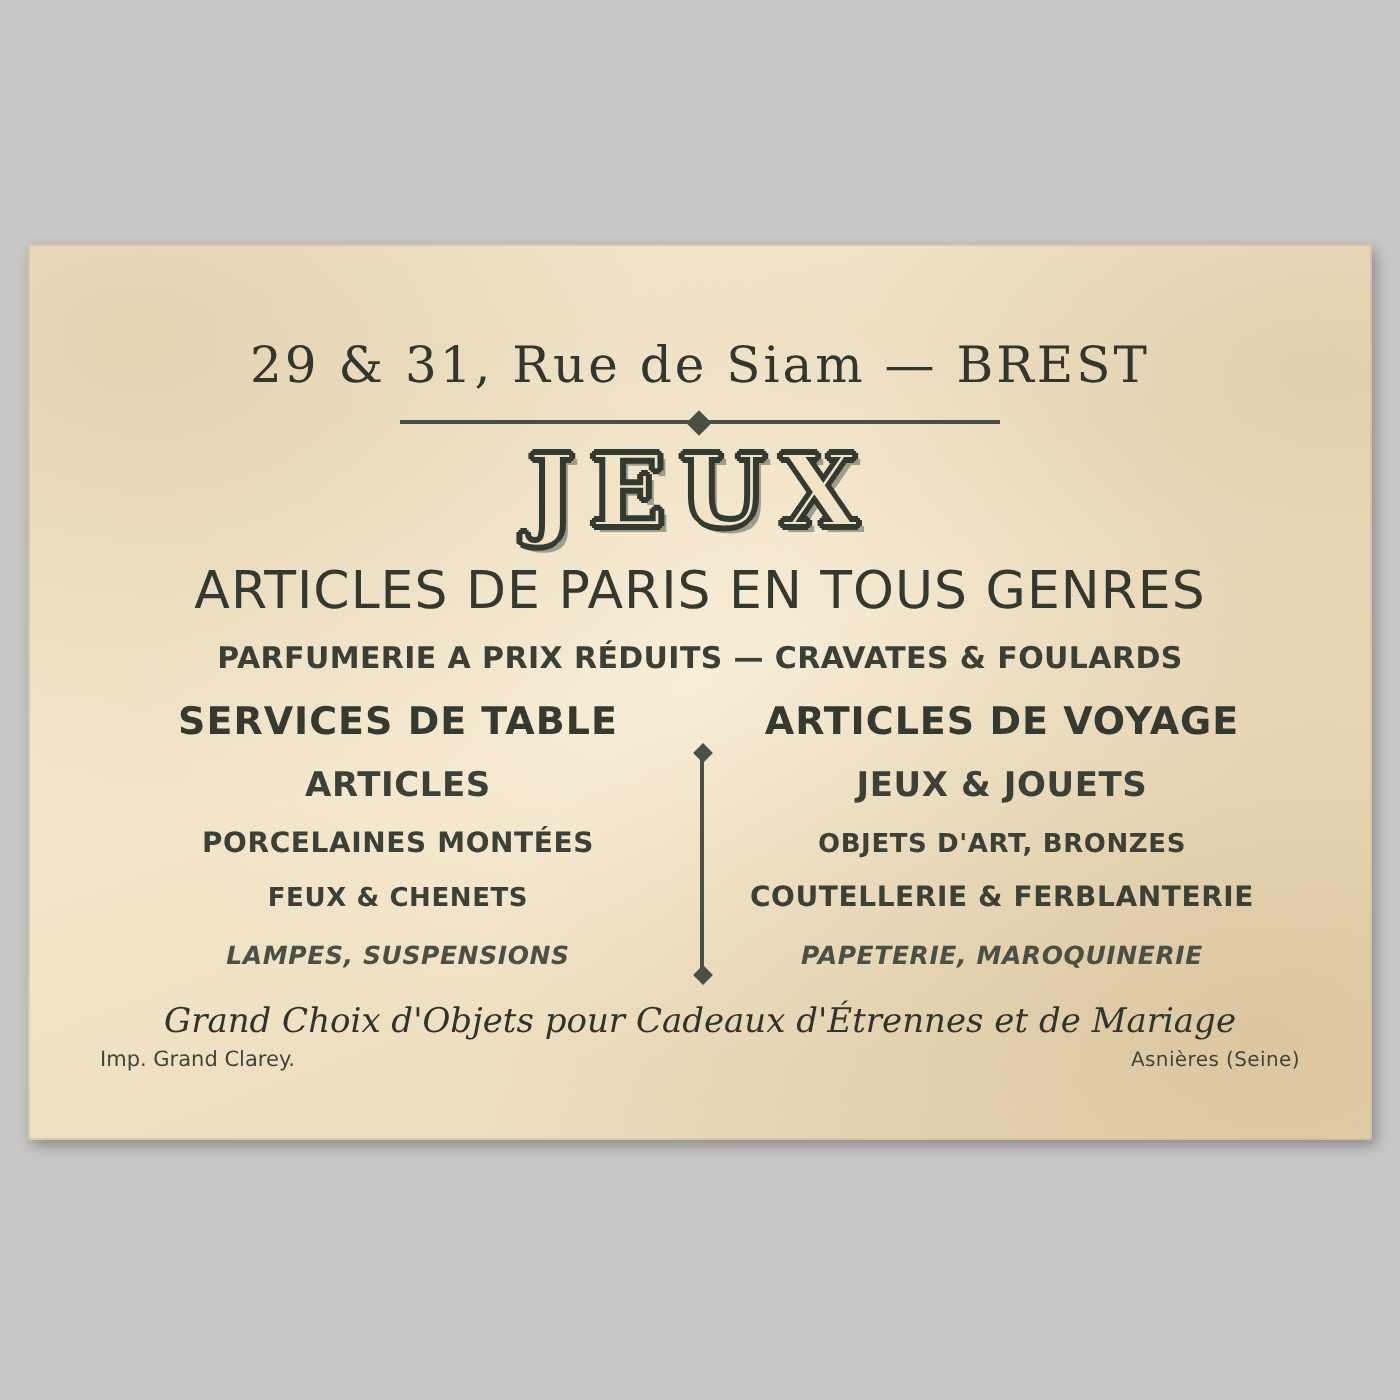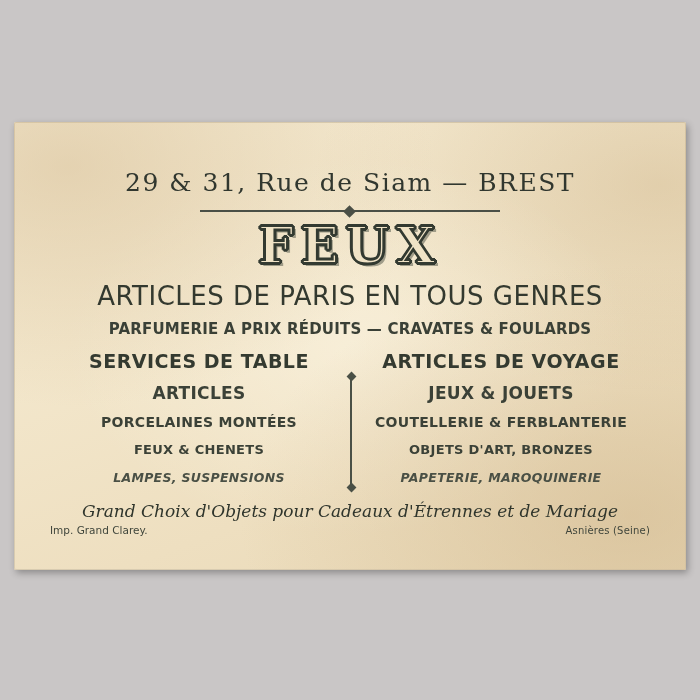--- a/index.html
+++ b/index.html
@@ -203,42 +203,42 @@
   <div id="card">
     <div id="card-inner">
 
       <div class="line-address">29 &amp; 31, Rue de Siam — BREST</div>
 
       <div class="rule">
         <span class="bar"></span>
         <span class="dia"></span>
       </div>
 
-      <div class="brand">FEUX</div>
+      <div class="brand">JEUX</div>
 
       <div class="headline">ARTICLES DE PARIS EN TOUS GENRES</div>
 
       <div class="subline">PARFUMERIE A PRIX RÉDUITS — CRAVATES &amp; FOULARDS</div>
 
       <div class="columns">
         <div class="divider"></div>
 
         <div class="col">
           <div class="head">SERVICES DE TABLE</div>
           <div class="it s1">ARTICLES</div>
           <div class="it s2">PORCELAINES MONTÉES</div>
           <div class="it s3">FEUX &amp; CHENETS</div>
           <div class="it s4">LAMPES, SUSPENSIONS</div>
         </div>
 
         <div class="col">
           <div class="head">ARTICLES DE VOYAGE</div>
           <div class="it s1">JEUX &amp; JOUETS</div>
+          <div class="it s3">OBJETS D'ART, BRONZES</div>
           <div class="it s2">COUTELLERIE &amp; FERBLANTERIE</div>
-          <div class="it s3">OBJETS D'ART, BRONZES</div>
           <div class="it s4">PAPETERIE, MAROQUINERIE</div>
         </div>
       </div>
 
       <div class="script">Grand Choix d'Objets pour Cadeaux d'Étrennes et de Mariage</div>
 
       <div class="footer">
         <span class="left">Imp. Grand Clarey.</span>
         <span class="right">Asnières (Seine)</span>
       </div>

